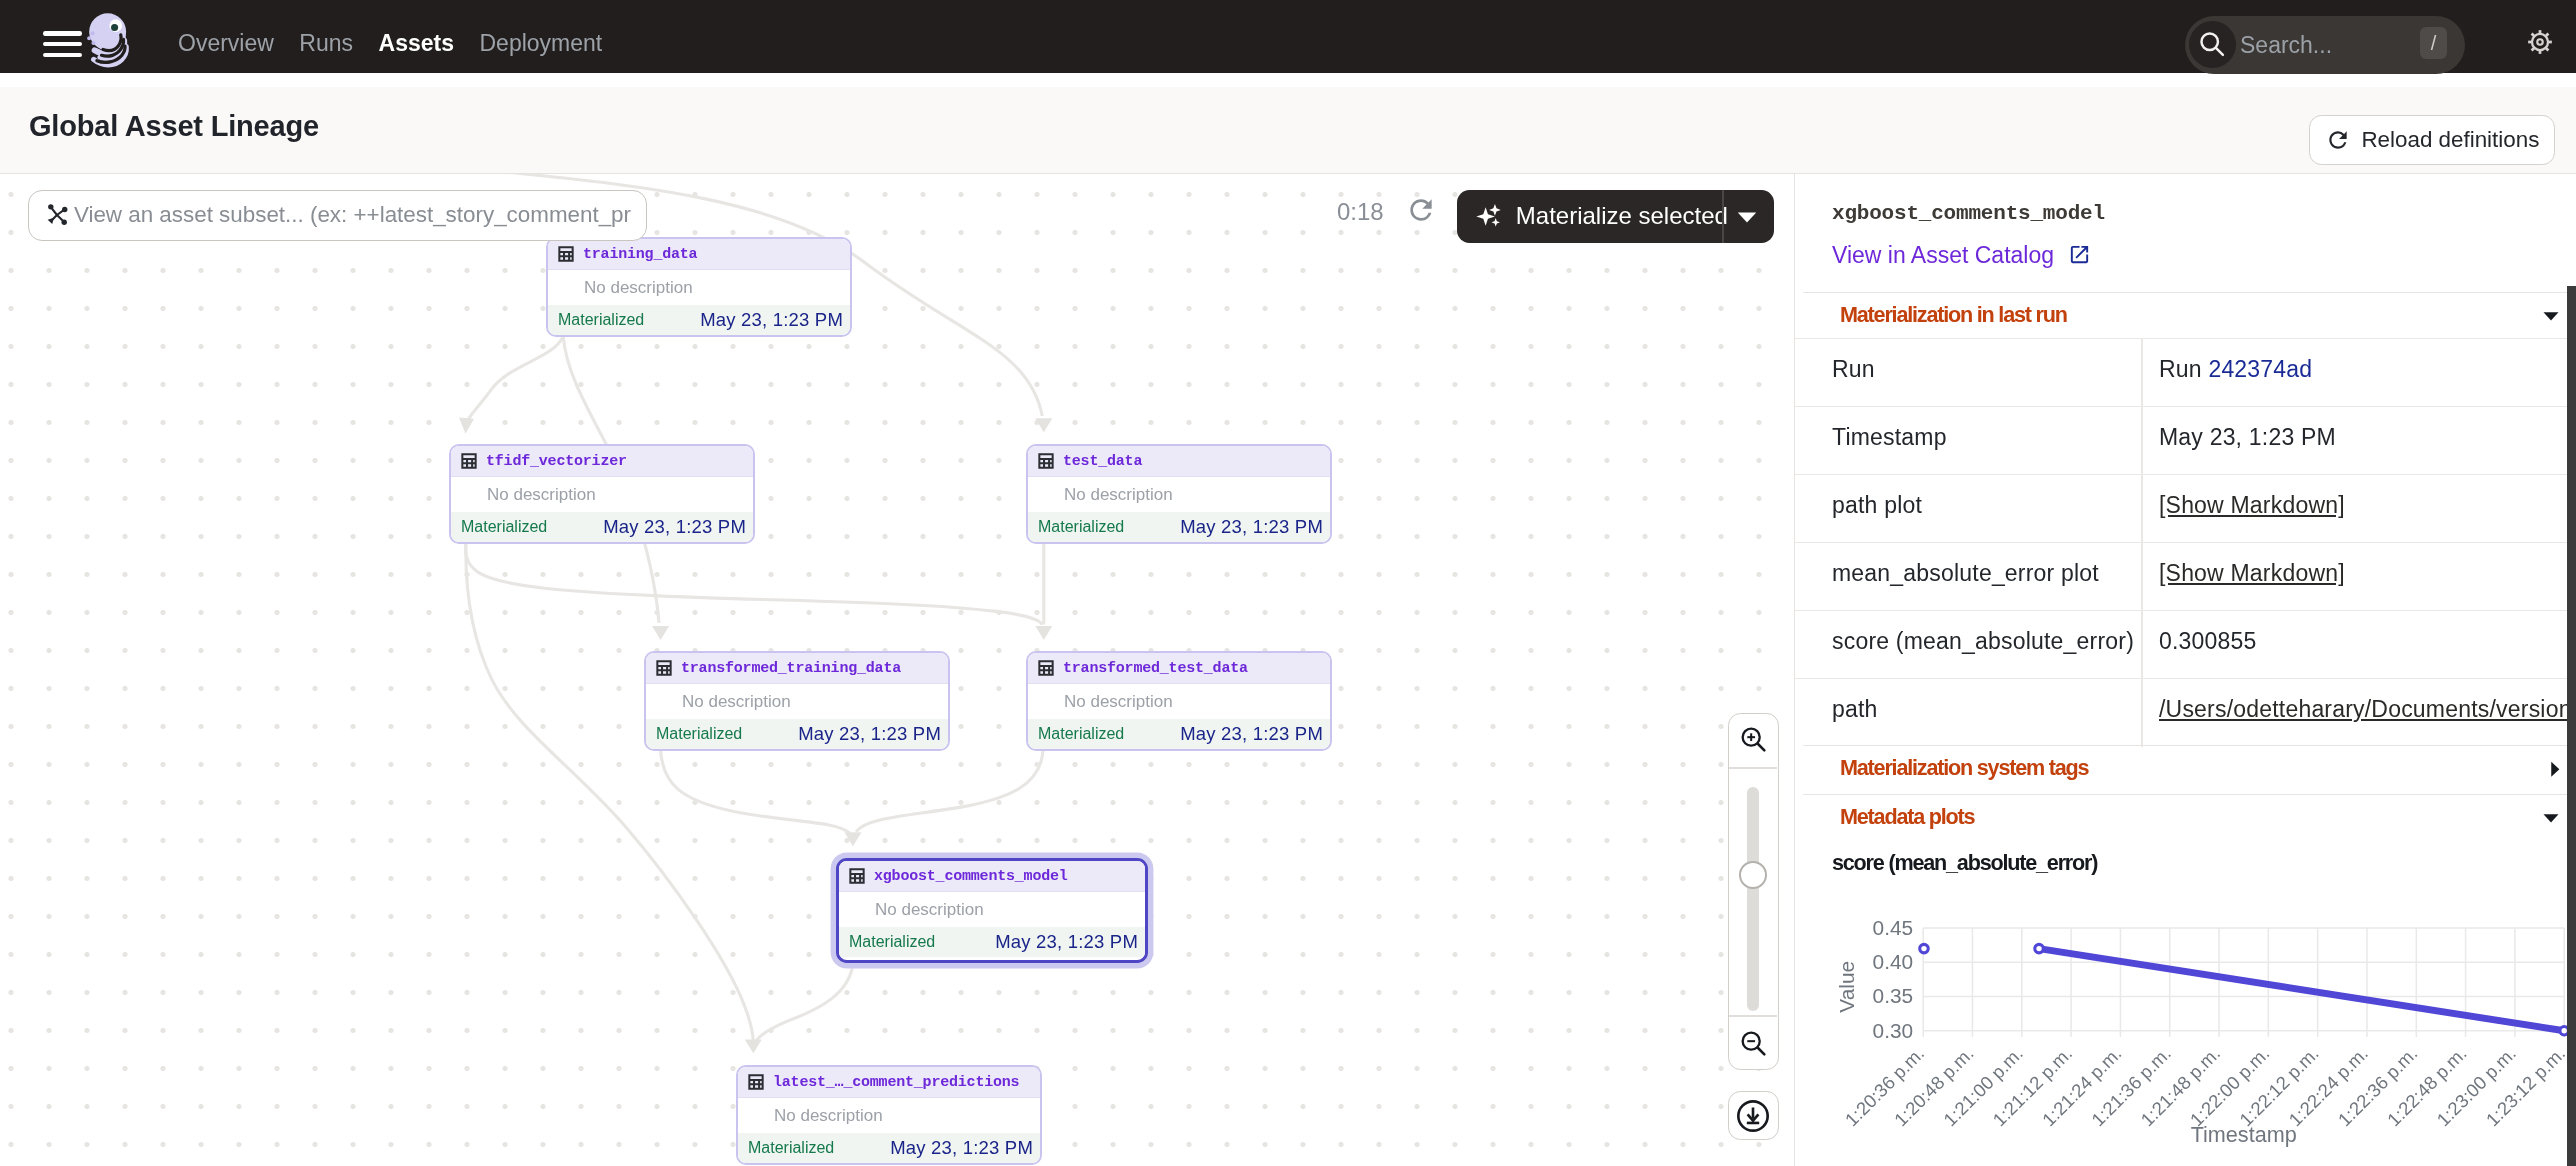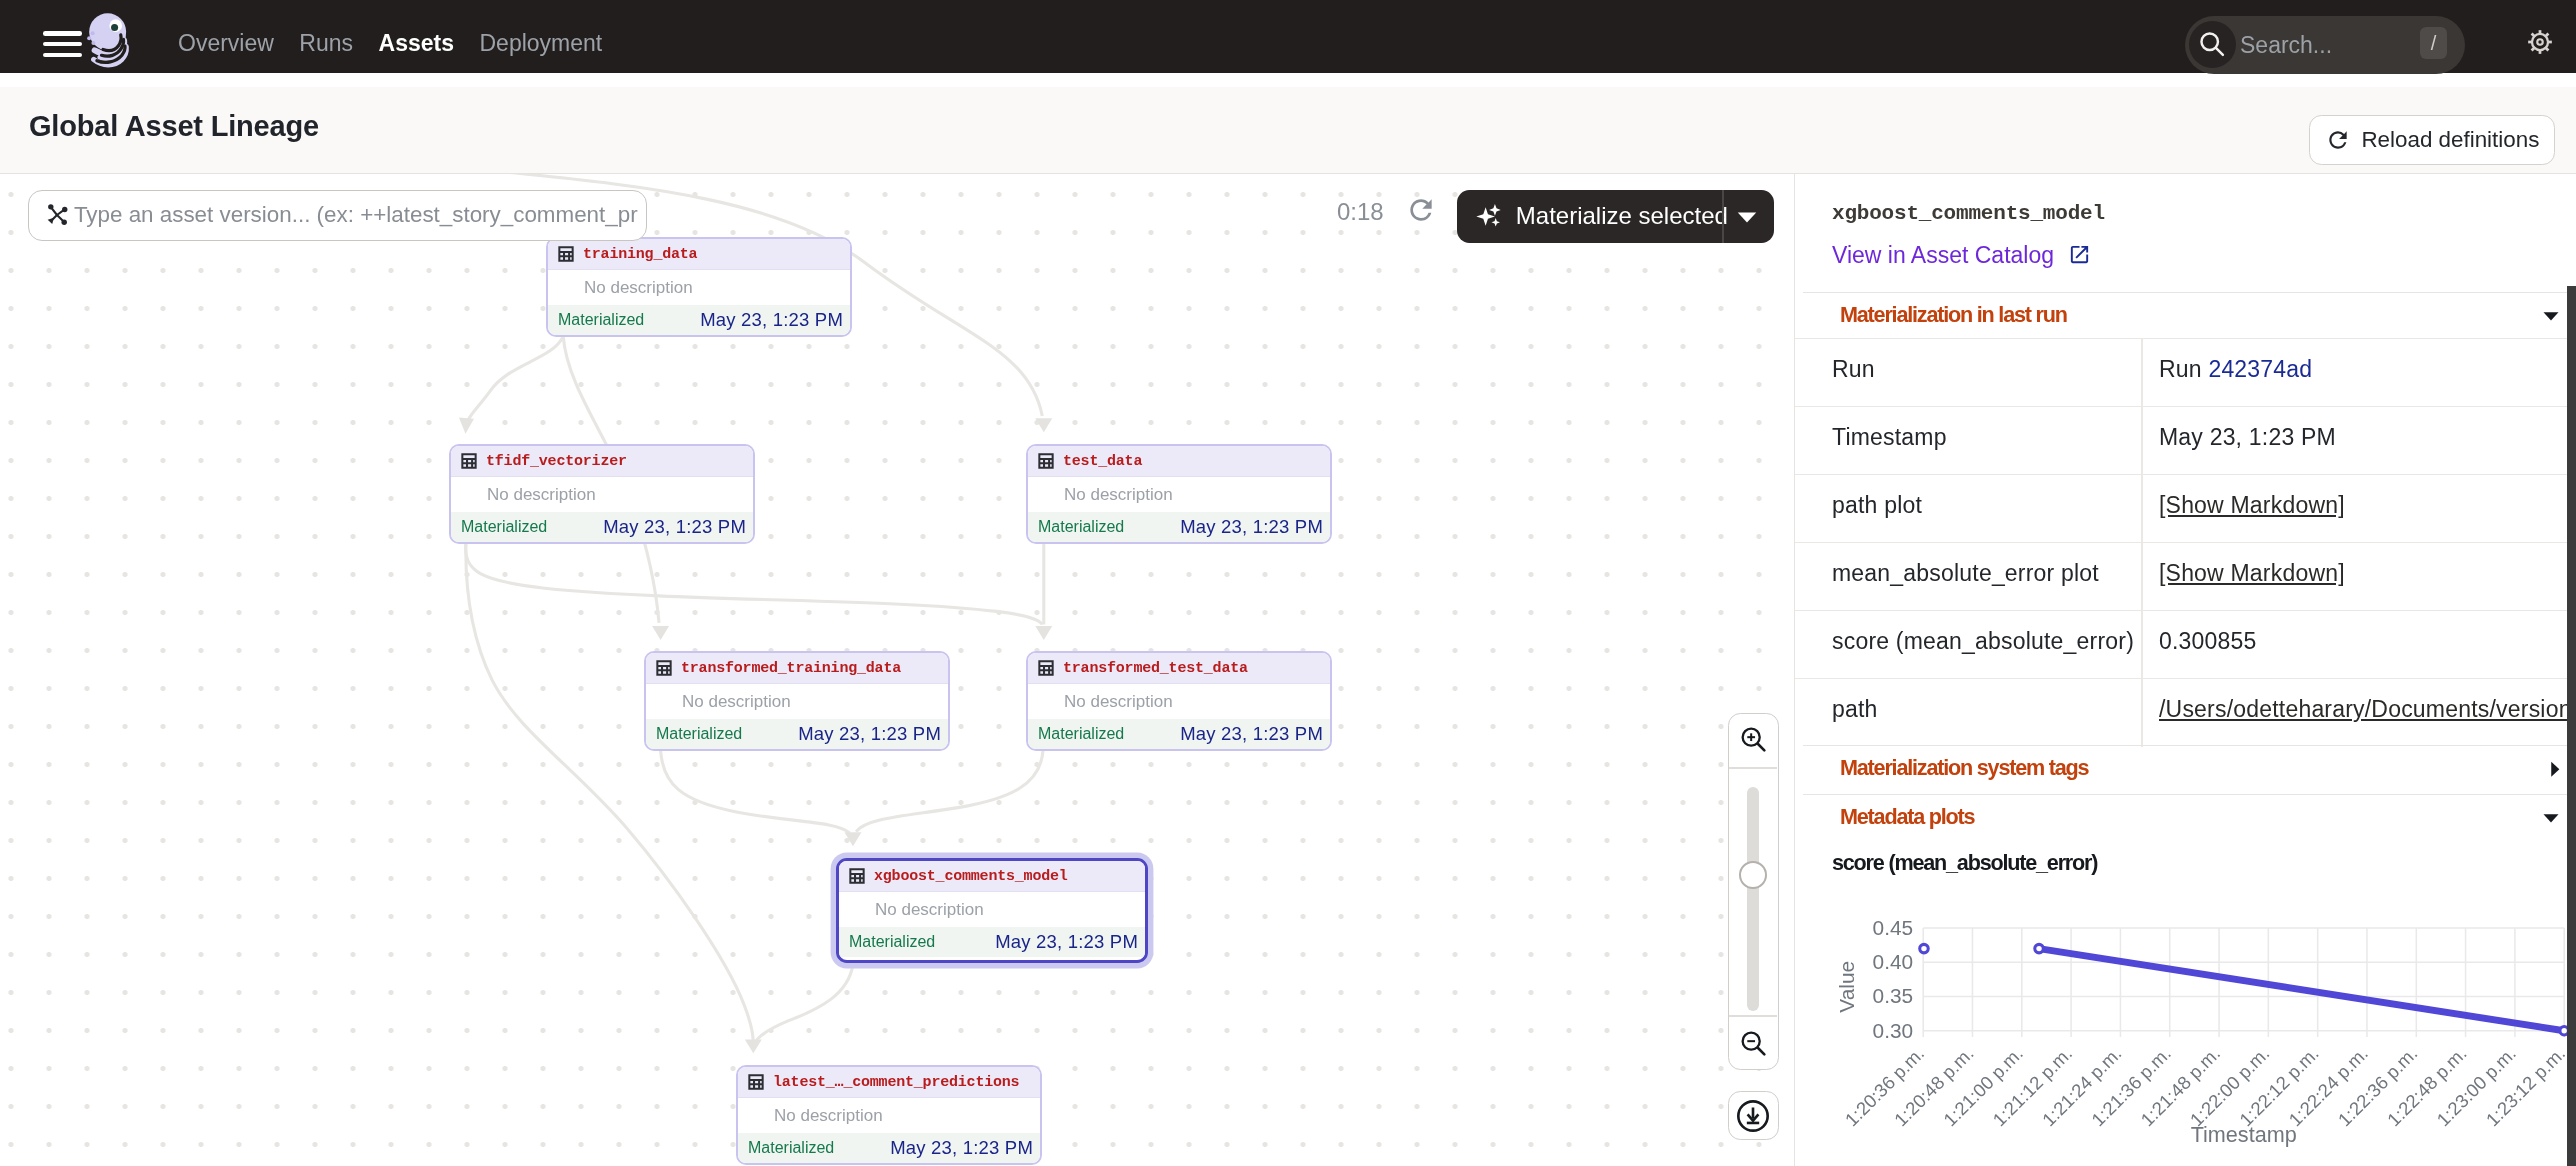--- a/index.html
+++ b/index.html
@@ -21,21 +21,21 @@
 .pagehead h1 { position:absolute; left:29px; top:23px; font-size:29px; font-weight:700; color:#21242A; letter-spacing:-0.2px; }
 .reloadbtn { position:absolute; left:2309px; top:28px; width:246px; height:50px; background:#FFFFFF; border:1.5px solid #D5D1CD;
   border-radius:12.4px; display:flex; align-items:center; justify-content:center; gap:10.8px; font-size:22.4px; color:#23262B; }
 .canvas { position:absolute; left:0; top:174px; width:1794px; height:993px; overflow:hidden;
   background-image: radial-gradient(circle 2.4px at 2.6px 2.6px, #E7E5E2 99%, transparent 101%);
   background-size: 38px 38px; background-position: 8.5px 18px; }
 .panel { position:absolute; left:1794px; top:174px; width:782px; height:993px; background:#fff; border-left:1.5px solid #E6E3E0; overflow:hidden; }
 svg.edges { position:absolute; left:0; top:0; }
 .node { position:absolute; width:306px; height:100px; border:2.3px solid #C8C4EF; border-radius:10px; background:#fff; overflow:hidden; }
 .node .hd { height:31px; background:#ECEAF9; display:flex; align-items:center; padding-left:9.3px; gap:7.7px;
-  font-family:"Liberation Mono", monospace; font-weight:700; font-size:15px; letter-spacing:-0.2px; color:#b91c1c;
+  font-family:"Liberation Mono", monospace; font-weight:700; font-size:15px; letter-spacing:-0.2px; color:#6d28d9;
   border-bottom:0.8px solid #E2E0F0; }
 .node .ds { height:35px; display:flex; align-items:center; padding-left:36px; font-size:17px; color:#9CA1A8; }
 .node .ft { height:30px; background:#F0F5F2; display:flex; align-items:center; padding:0 7px 0 10px; font-size:16px; }
 .node .ft .mz { color:#15794B; }
 .node .ft .ts { margin-left:auto; color:#1B2589; font-size:18.5px; letter-spacing:0.2px; }
 .node.sel { border:3.9px solid #4E46C4; border-radius:10.8px; box-shadow:0 0 0 5.4px #CCC9F0; width:312px; height:105px; }
 .gsearch { position:absolute; left:28px; top:15.5px; width:619px; height:51px; background:#fff; border:1.5px solid #C9C5C1;
   border-radius:14px; display:flex; align-items:center; }
 .gsearch .ph { font-size:22.4px; color:#888D93; white-space:nowrap; overflow:hidden; }
 .timer { position:absolute; left:1337px; top:24px; font-size:24px; color:#8A8F96; }
@@ -225,21 +225,21 @@
         <line x1="15.5" y1="15.5" x2="24" y2="24"></line>
           <line x1="15.5" y1="15.5" x2="7.5" y2="23.5"></line>
       </g>
       <g fill="#23262B">
         <circle cx="7.5" cy="5" r="3.5"></circle>
           <circle cx="25.5" cy="8.5" r="3.5"></circle>
           <circle cx="24.8" cy="24.8" r="3.5"></circle>
         <path d="M 11.5 19 L 9.3 27.2 L 3.4 21.6 Z"></path>
       </g>
     </svg>
-    <div class="ph">Type an asset version... (ex: ++latest_story_comment_pr</div>
+    <div class="ph">View an asset subset... (ex: ++latest_story_comment_pr</div>
   </div>
   <div class="timer">0:18</div>
   <svg width="32" height="32" viewBox="0 0 24 24" style="position:absolute;left:1405px;top:20px">
     <path fill="#8A8F96" d="M17.65 6.35A7.96 7.96 0 0 0 12 4c-4.42 0-8 3.58-8 8s3.58 8 8 8c3.73 0 6.84-2.55 7.73-6h-2.08A5.99 5.99 0 0 1 12 18c-3.31 0-6-2.69-6-6s2.69-6 6-6c1.66 0 3.14.69 4.22 1.78L13 11h7V4l-2.35 2.35z"></path>
   </svg>
   <div class="matbtn">
     <svg width="31" height="31" viewBox="0 0 40 40" style="margin-left:17px">
       <path fill="#fff" d="M15 8 L18 17 L27 20 L18 23 L15 32 L12 23 L3 20 L12 17 Z"></path>
       <path fill="#fff" d="M27 4 L29 9.5 L34.5 11.5 L29 13.5 L27 19 L25 13.5 L19.5 11.5 L25 9.5 Z"></path>
       <path fill="#fff" d="M28 22 L29.5 26 L33.5 27.5 L29.5 29 L28 33 L26.5 29 L22.5 27.5 L26.5 26 Z"></path>

